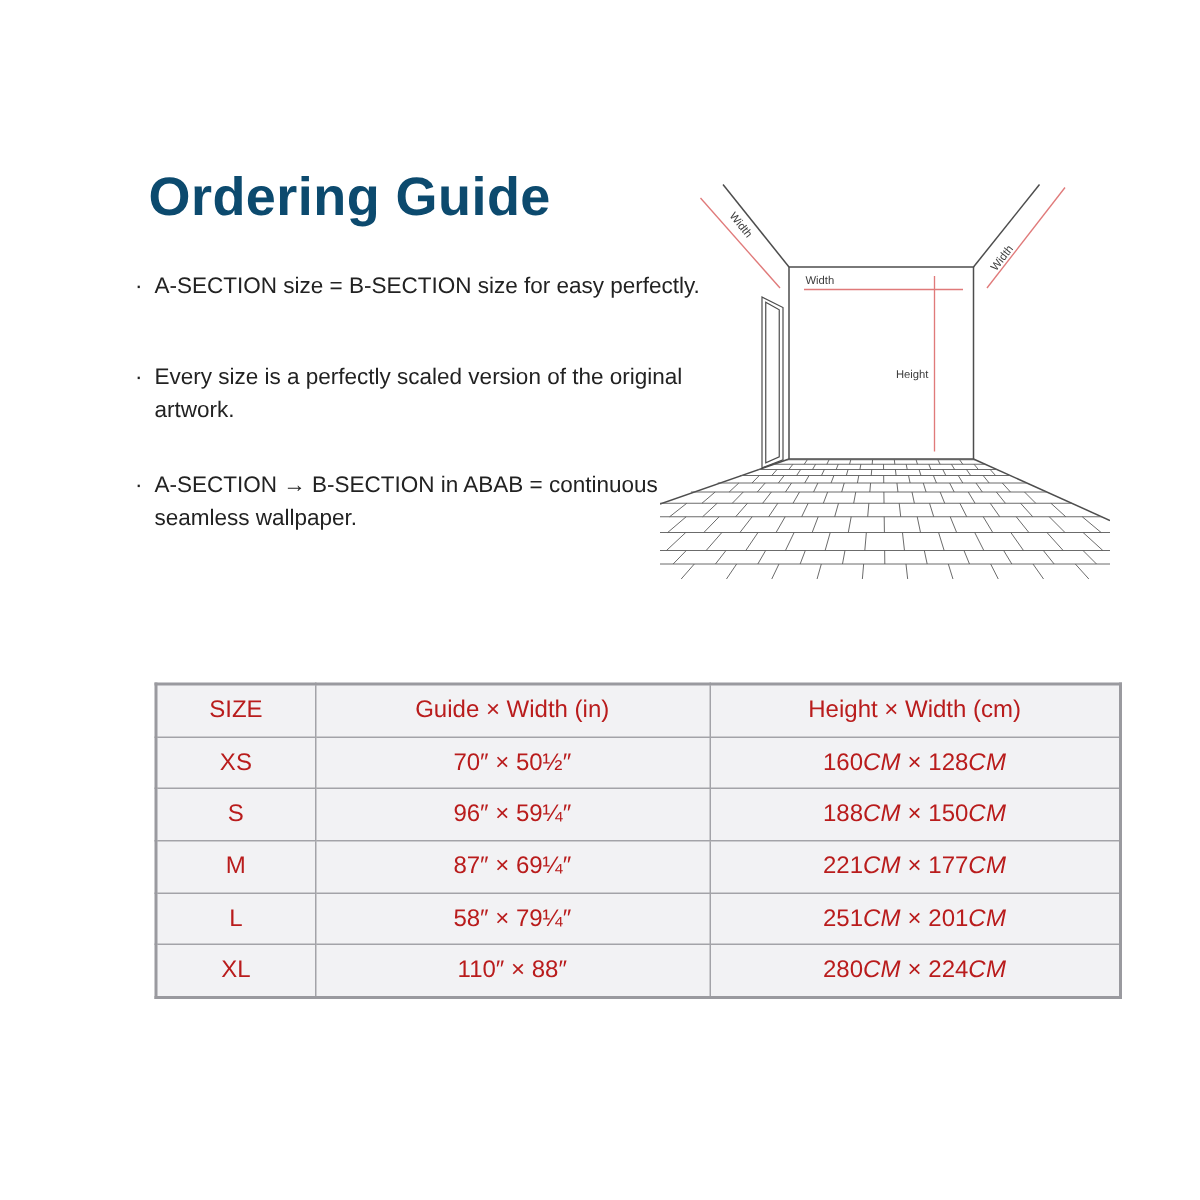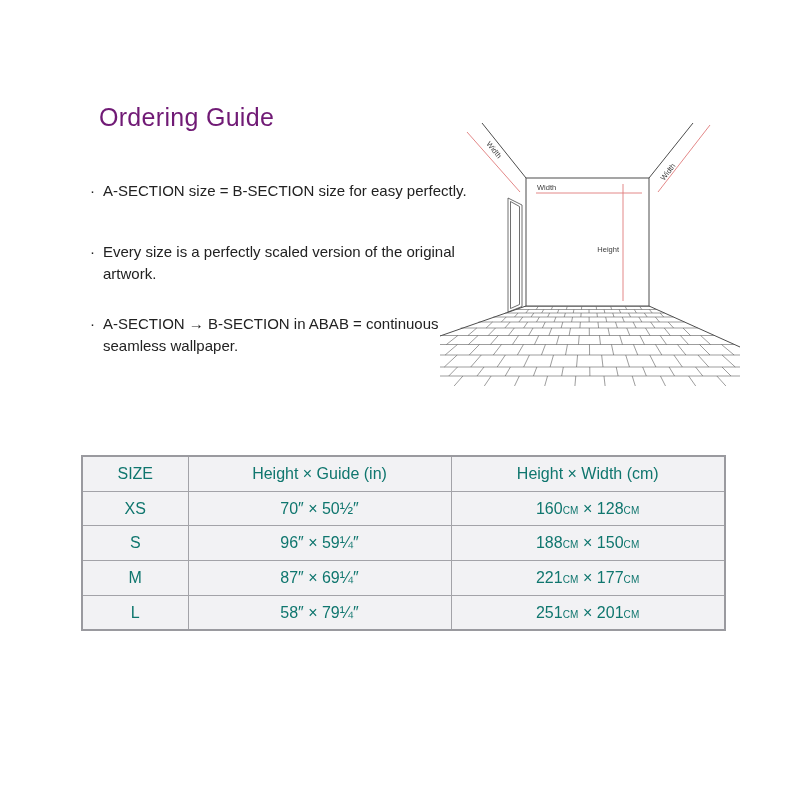--- a/index.html
+++ b/index.html
@@ -1,44 +1,44 @@
 <!DOCTYPE html>
 <html><head>
 <meta charset="utf-8">
 <style>
   html,body{margin:0;padding:0;background:#fff;}
   #page{position:relative;width:800px;height:800px;background:#ffffff;overflow:hidden;
         font-family:"Liberation Sans",sans-serif;color:#1c1c1c;}
 
   
-  #title{position:absolute;left:99px;top:86px;font-size:25px;font-weight:400;
-         letter-spacing:0.3px;color:#701a75;}
+  #title{position:absolute;left:99px;top:86px;font-size:36px;font-weight:700;
+         letter-spacing:0.3px;color:#0c4a6e;}
 
   
   .bullet{position:absolute;left:90px;width:378px;display:flex;
           font-size:15px;line-height:22px;color:#222;}
   .bullet .marker{width:13px;flex:0 0 13px;text-align:left;}
   #bullet-1{top:180px;}
   #bullet-2{top:241px;}
   #bullet-3{top:313px;}
 
   
   #diagram{position:absolute;left:440px;top:95px;width:300px;height:300px;}
   .dlabel{font:7.5px "Liberation Sans",sans-serif;fill:#3c3c3c;}
 
   
-  #size-table{position:absolute;left:81px;top:455px;width:643px;
+  #size-table{position:absolute;left:103px;top:455px;width:643px;
               border-collapse:collapse;table-layout:fixed;
-              font-size:16px;color:#0f766e;}
+              font-size:16px;color:#b91c1c;}
   #size-table th,#size-table td{
       border:1px solid #a3a3a8;background:#f2f2f4;
       height:33.7px;text-align:center;vertical-align:middle;
       font-weight:400;padding:0;}
   #size-table{border:2px solid #9a9a9f;}
-  .cm-unit{font-size:10px;text-transform:uppercase;letter-spacing:0.2px;}
+  .cm-unit{font-size:16px;text-transform:uppercase;letter-spacing:0.2px;font-style:italic;}
 </style>
 </head>
 <body>
 
 <div id="page">
 
   <h1 id="title">Ordering Guide</h1>
 
   <div class="bullet" id="bullet-1">
     <span class="marker">·</span>
@@ -216,21 +216,21 @@
 
   <table id="size-table">
     <colgroup>
       <col style="width:106px">
         <col style="width:263px">
         <col style="width:274px">
     </colgroup>
     <thead>
       <tr>
         <th>SIZE</th>
-        <th>Height × Guide (in)</th>
+        <th>Guide × Width (in)</th>
         <th>Height × Width (cm)</th>
       </tr>
     </thead>
     <tbody id="size-rows">
     <tr>
       <td>XS</td>
       <td>70″ × 50½″</td>
       <td>160<span class="cm-unit">cm</span> × 128<span class="cm-unit">cm</span></td>
     </tr>
 
@@ -245,18 +245,23 @@
       <td>87″ × 69¼″</td>
       <td>221<span class="cm-unit">cm</span> × 177<span class="cm-unit">cm</span></td>
     </tr>
 
     <tr>
       <td>L</td>
       <td>58″ × 79¼″</td>
       <td>251<span class="cm-unit">cm</span> × 201<span class="cm-unit">cm</span></td>
     </tr>
 
+    <tr>
+      <td>XL</td>
+      <td>110″ × 88″</td>
+      <td>280<span class="cm-unit">cm</span> × 224<span class="cm-unit">cm</span></td>
+    </tr>
 
 
   </tbody>
   </table>
 
 </div>
 
 </body></html>

